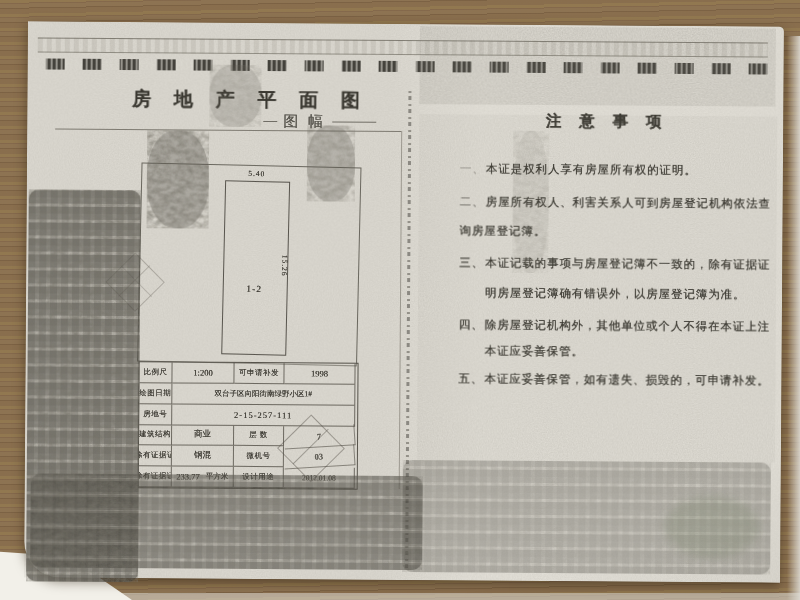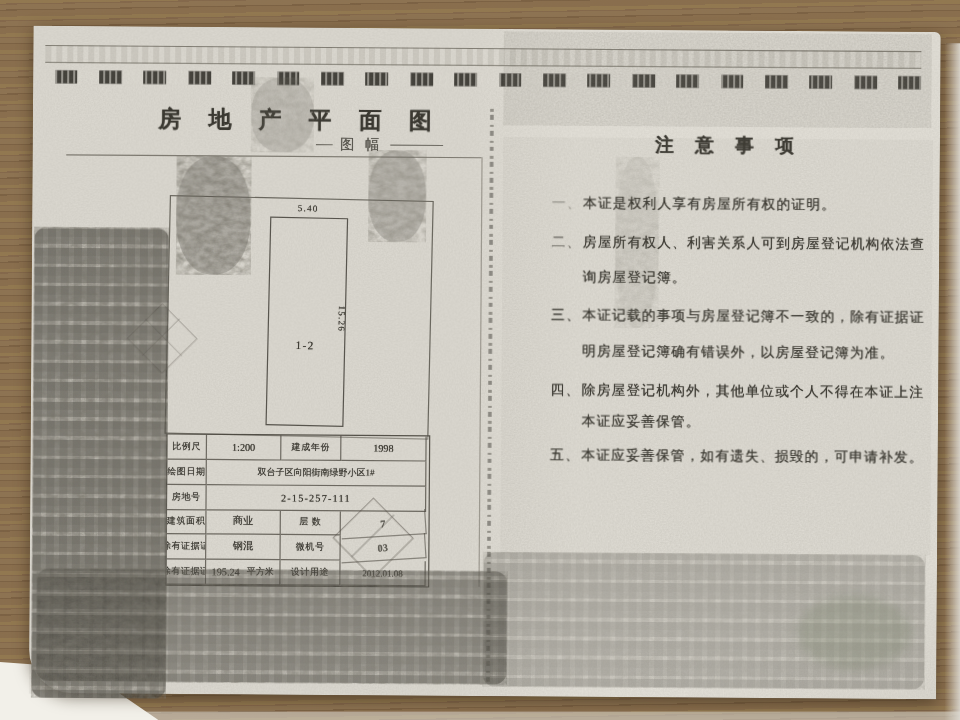--- a/index.html
+++ b/index.html
@@ -36,21 +36,21 @@
   .marks-row{position:absolute;left:18px;top:37px;width:726px;height:11px;filter:blur(.3px);
       background:
         repeating-linear-gradient(90deg,rgba(225,222,214,.55) 0 2px,transparent 2px 5px),
         repeating-linear-gradient(90deg,#403e38 0 19px,transparent 19px 37px);}
 
   
   .ink{color:#35332c;text-shadow:0 0 .6px rgba(58,55,48,.85);}
   .title-left{position:absolute;left:98px;top:64px;width:250px;text-align:center;
       font-size:19px;font-weight:bold;letter-spacing:9px;filter:blur(.2px);}
   .subtitle{position:absolute;left:236px;top:89px;display:flex;align-items:center;gap:6px;
-      font-size:12px;letter-spacing:3px;opacity:.8;}
+      font-size:15px;letter-spacing:3px;opacity:.8;}
   .dash{display:inline-block;height:1px;background:#55524a;}
   .rule-left{position:absolute;left:28px;top:107px;width:346px;height:1px;background:rgba(95,91,82,.75);}
   .leftpage-rborder{position:absolute;left:374px;top:107px;width:1px;height:358px;background:rgba(95,91,82,.5);}
   .fold-line{position:absolute;left:381px;top:66px;width:3px;height:478px;opacity:.55;filter:blur(.3px);
       background:repeating-linear-gradient(0deg,#4a4842 0 4px,transparent 4px 7px,#5a574f 7px 9px,transparent 9px 13px);}
 
   
   .plan-box{position:absolute;left:113px;top:142px;width:218px;height:197px;
       border:1px solid rgba(75,72,64,.8);transform:rotate(.9deg);}
   .unit-rect{position:absolute;left:83px;top:15px;width:63px;height:172px;
@@ -155,59 +155,59 @@
       <span class="dim-side ink">15.26</span>
       <span class="unit-label ink">1-2</span>
     </div>
 
     <div class="stamp stamp-left"></div>
 
     <div class="info-table ink">
 
       <div class="cell lab">比例尺</div>
       <div class="cell val">1:200</div>
-      <div class="cell lab">建成年份</div>
+      <div class="cell lab">可申请补发</div>
       <div class="cell val">1998</div>
 
       <div class="cell lab">绘图日期</div>
       <div class="cell val small" style="grid-column:2/5">双台子区向阳街南绿野小区1#</div>
 
       <div class="cell lab">房地号</div>
       <div class="cell val" style="grid-column:2/5;letter-spacing:1px">2-15-257-111</div>
 
-      <div class="cell lab">建筑面积</div>
+      <div class="cell lab">建筑结构</div>
       <div class="cell val">商业</div>
       <div class="cell lab">层  数</div>
       <div class="cell val hand">7</div>
 
       <div class="cell lab">除有证据证</div>
       <div class="cell val">钢混</div>
       <div class="cell lab">微机号</div>
       <div class="cell val hand">03</div>
 
       <div class="cell lab">除有证据证</div>
       <div class="cell val">
-        <span>195.24</span>
+        <span>233.77</span>
         <span class="unit-txt">平方米</span>
       </div>
       <div class="cell lab">设计用途</div>
       <div class="cell val small">2012.01.08</div>
     </div>
 
     <div class="stamp stamp-table"></div>
 
     <div class="title-right ink">注 意 事 项</div>
 
     <div class="rline ink" style="left:433px;top:137px">
       <span class="rnum faint">一、</span><span>本证是权利人享有房屋所有权的证明。</span>
     </div>
     <div class="rline ink" style="left:433px;top:170px">
       <span class="rnum semi">二、</span><span>房屋所有权人、利害关系人可到房屋登记机构依法查</span>
     </div>
-    <div class="rline ink" style="left:459px;top:199px">
+    <div class="rline ink" style="left:433px;top:199px">
       <span>询房屋登记簿。</span>
     </div>
     <div class="rline ink" style="left:433px;top:231px">
       <span class="rnum">三、</span><span>本证记载的事项与房屋登记簿不一致的，除有证据证</span>
     </div>
     <div class="rline ink" style="left:459px;top:261px">
       <span>明房屋登记簿确有错误外，以房屋登记簿为准。</span>
     </div>
     <div class="rline ink" style="left:433px;top:293px">
       <span class="rnum">四、</span><span>除房屋登记机构外，其他单位或个人不得在本证上注</span>

